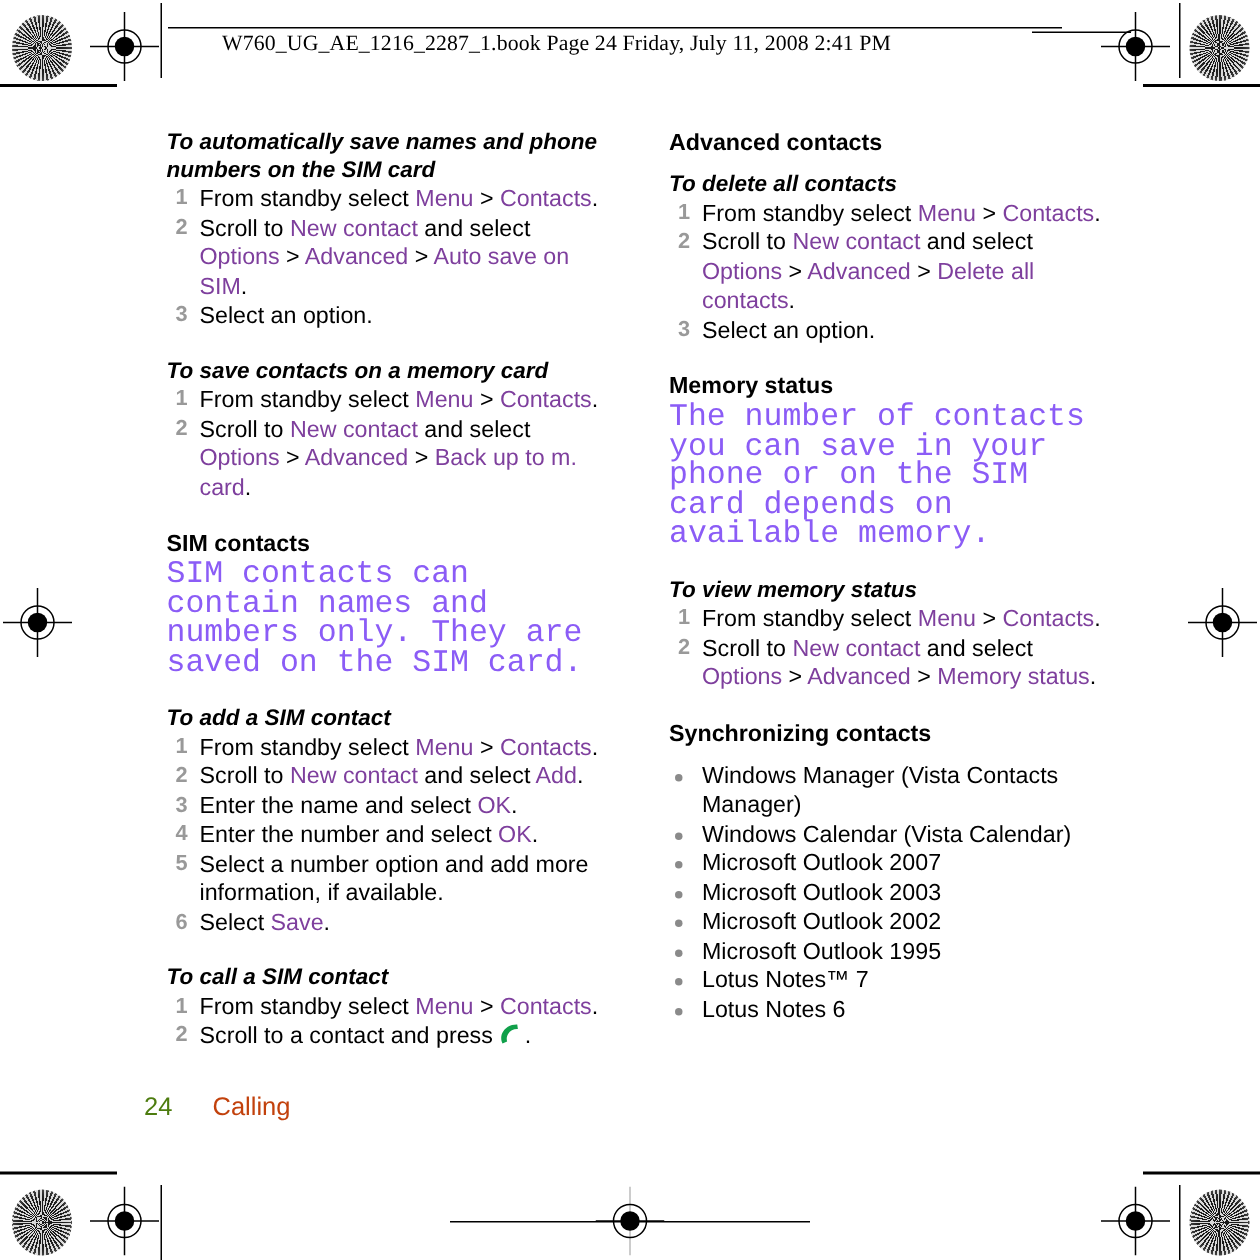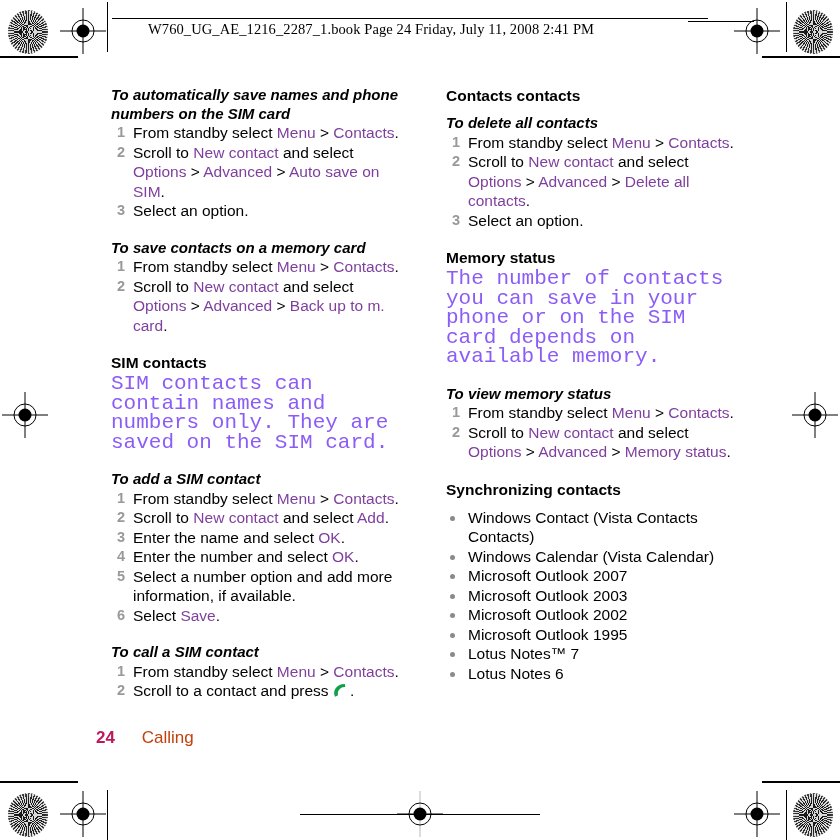--- a/index.html
+++ b/index.html
@@ -167,22 +167,22 @@
 
   
   .footer {
     position: absolute;
     left: 96px;
     top: 728px;
     font-size: 17px;
     line-height: 20px;
   }
   .footer .pg {
-    font-weight: bold;
-    color: #be185d;
+    font-weight: normal;
+    color: #4d7c0f;
     margin-right: 22px;
   }
   .footer .chap {
     color: #c2410c;
   }
 </style>
 </head>
 <body>
 
 <div class="reg-starburst" style="left:8px; top:10px;"></div>
@@ -303,21 +303,21 @@
                 <path d="M2.2 16.4c-1.3-2.6-1.6-6.2.4-9.4C4.9 3.3 9.2 1 14 1.2l.5 3.6c-3.3-.2-6.2 1.3-7.8 3.9-1.3 2.1-1.3 4.4-.8 6.1z" fill="#10a04a"></path>
               </svg></span><span class="">.</span></li>
         </ol>
     </div>
 
   </div>
 
   <div class="col col-right">
 
     <div>
-      <div class="h2">Contacts contacts</div>
+      <div class="h2">Advanced contacts</div>
     </div>
 
     <div class="gap-sm"></div>
 
     <div>
       <div class="h3">To delete all contacts</div>
       <ol class="steps">
           <li><span class="num">1</span><span class="">From standby select </span><span class="lk">Menu</span><span class="sep"> &gt; </span><span class="lk">Contacts</span><span class="">.</span></li>
           <li><span class="num">2</span><span class="">Scroll to </span><span class="lk">New contact</span><span class=""> and select </span><span class="lk">Options</span><span class="sep"> &gt; </span><span class="lk">Advanced</span><span class="sep"> &gt; </span><span class="lk">Delete all contacts</span><span class="">.</span></li>
           <li><span class="num">3</span><span class="">Select an option.</span></li>
@@ -340,21 +340,21 @@
           <li><span class="num">2</span><span class="">Scroll to </span><span class="lk">New contact</span><span class=""> and select </span><span class="lk">Options</span><span class="sep"> &gt; </span><span class="lk">Advanced</span><span class="sep"> &gt; </span><span class="lk">Memory status</span><span class="">.</span></li>
         </ol>
     </div>
 
     <div class="gap-lg"></div>
 
     <div>
       <div class="h2">Synchronizing contacts</div>
       <div class="gap-sm"></div>
       <ul class="bullets">
-          <li>Windows Contact (Vista Contacts Contacts)</li>
+          <li>Windows Manager (Vista Contacts Manager)</li>
           <li>Windows Calendar (Vista Calendar)</li>
           <li>Microsoft Outlook 2007</li>
           <li>Microsoft Outlook 2003</li>
           <li>Microsoft Outlook 2002</li>
           <li>Microsoft Outlook 1995</li>
           <li>Lotus Notes™ 7</li>
           <li>Lotus Notes 6</li>
         </ul>
     </div>
 

